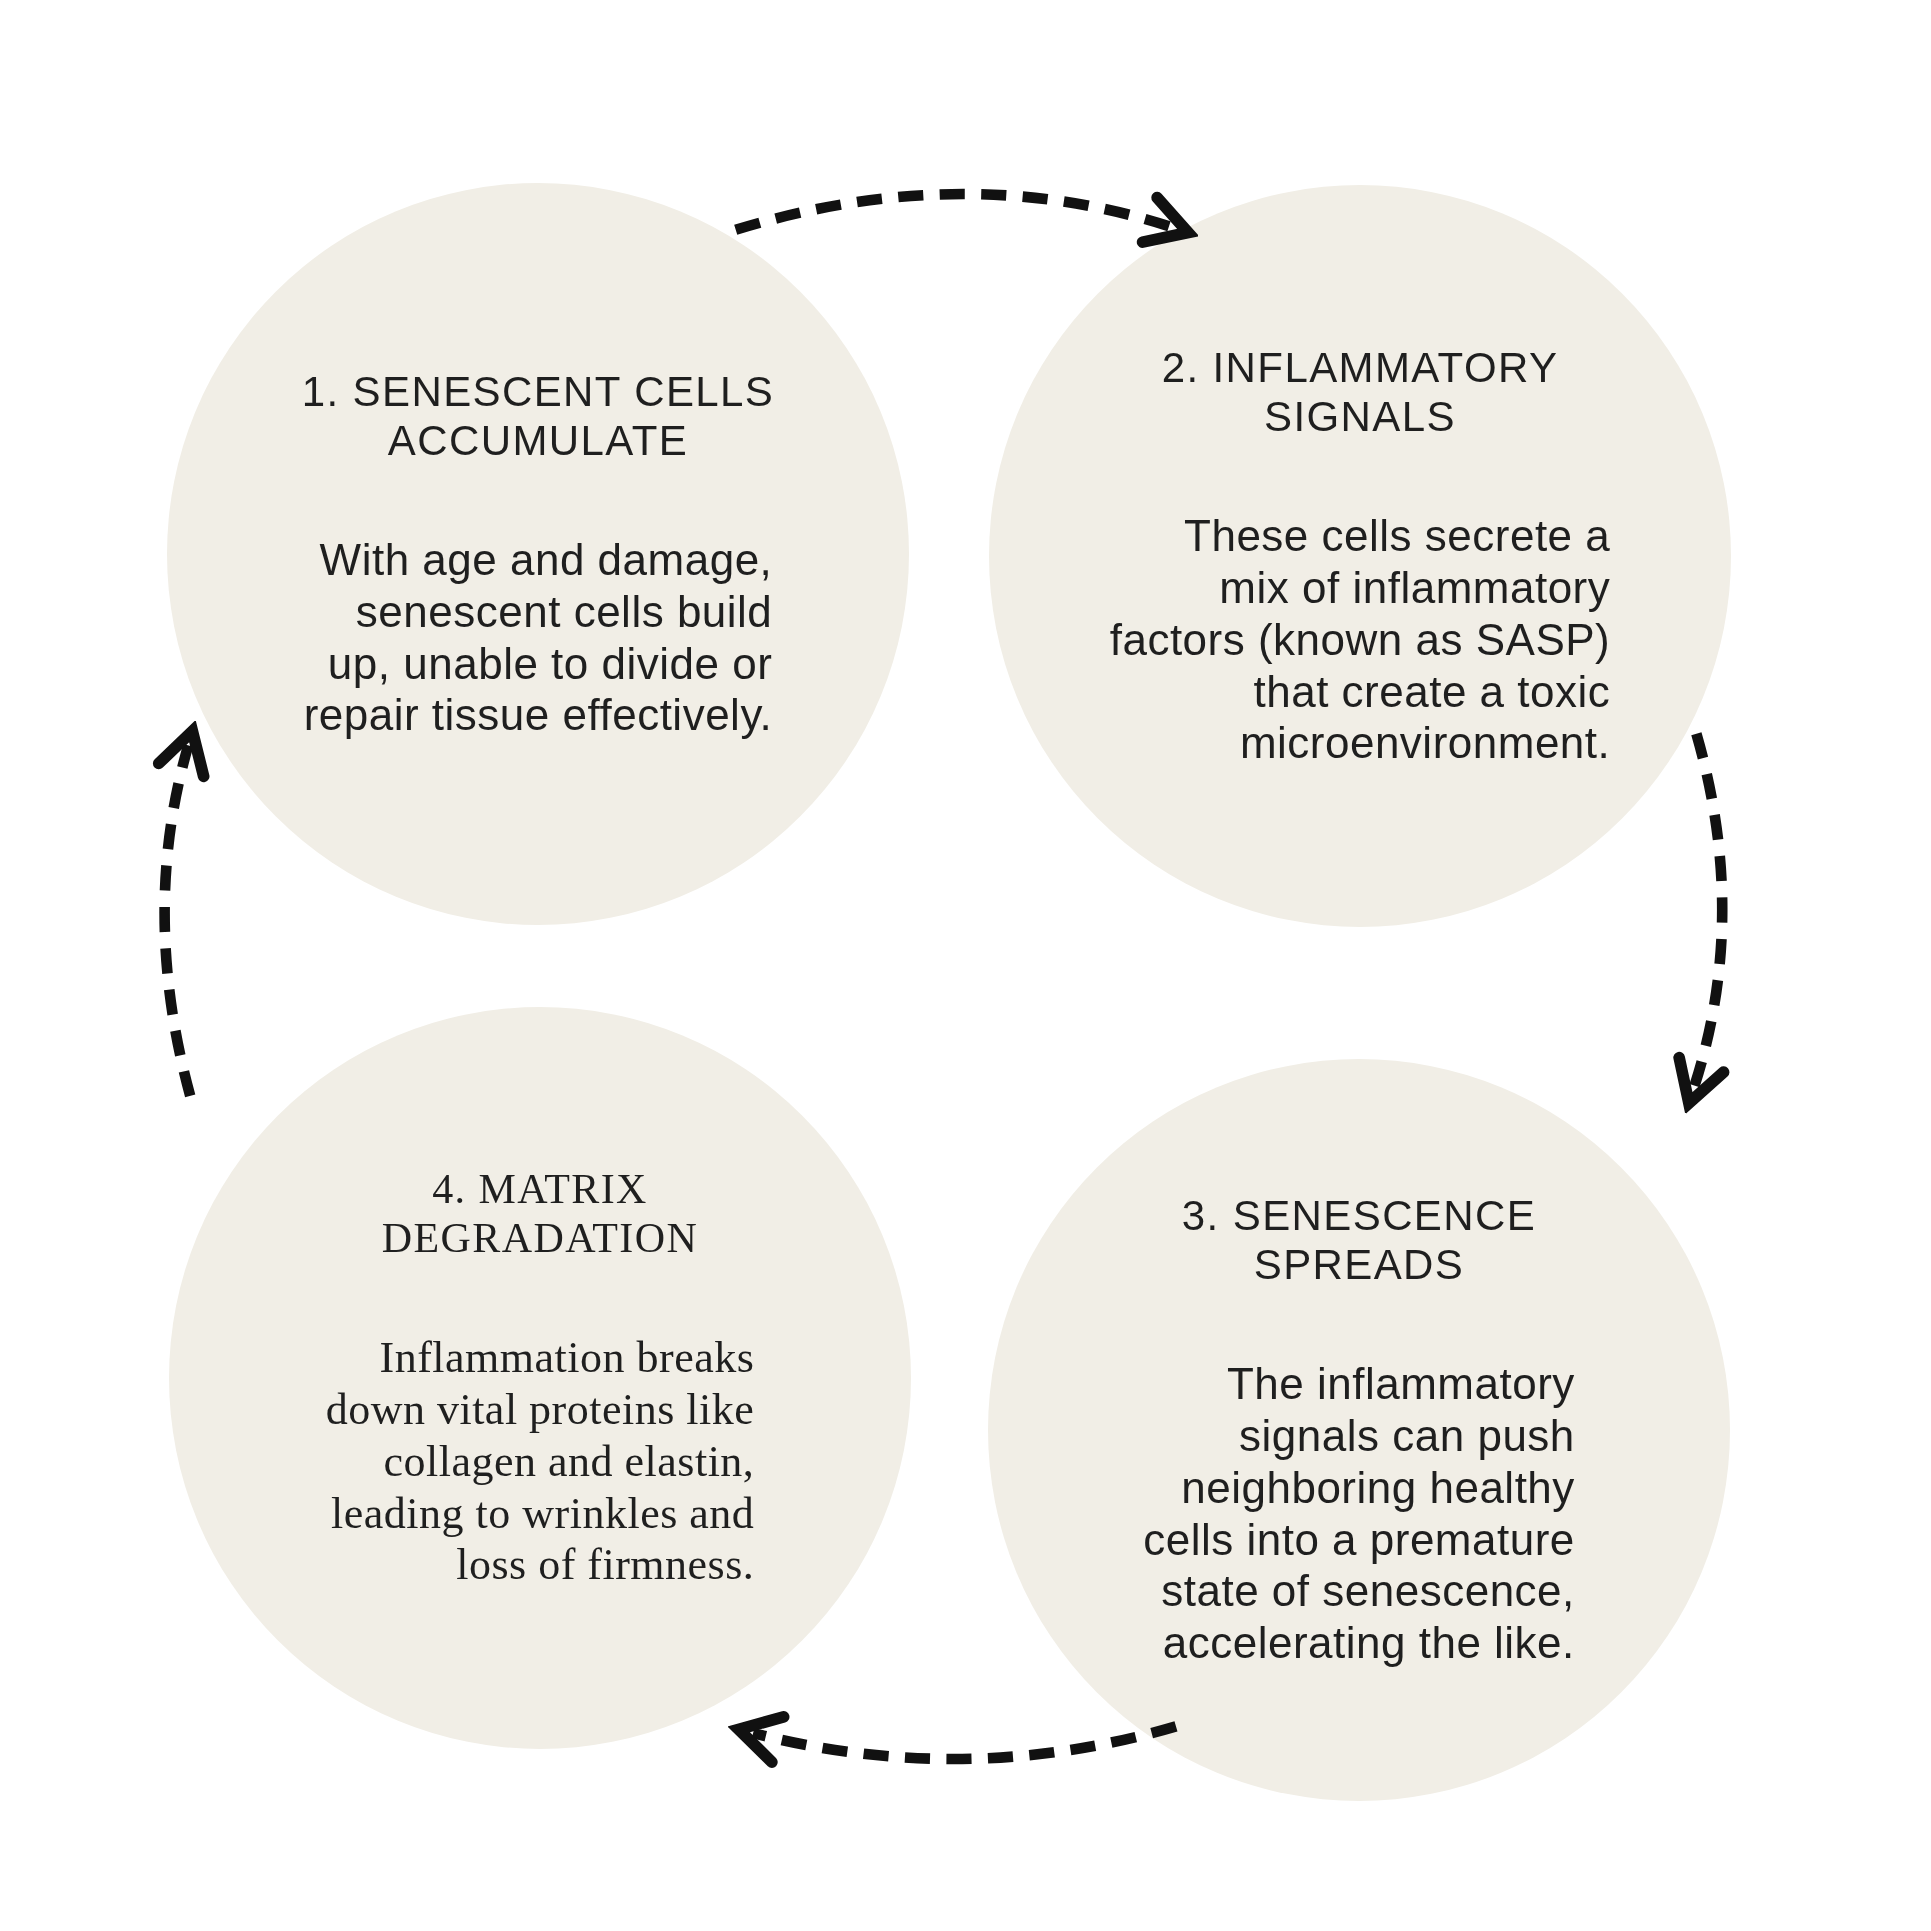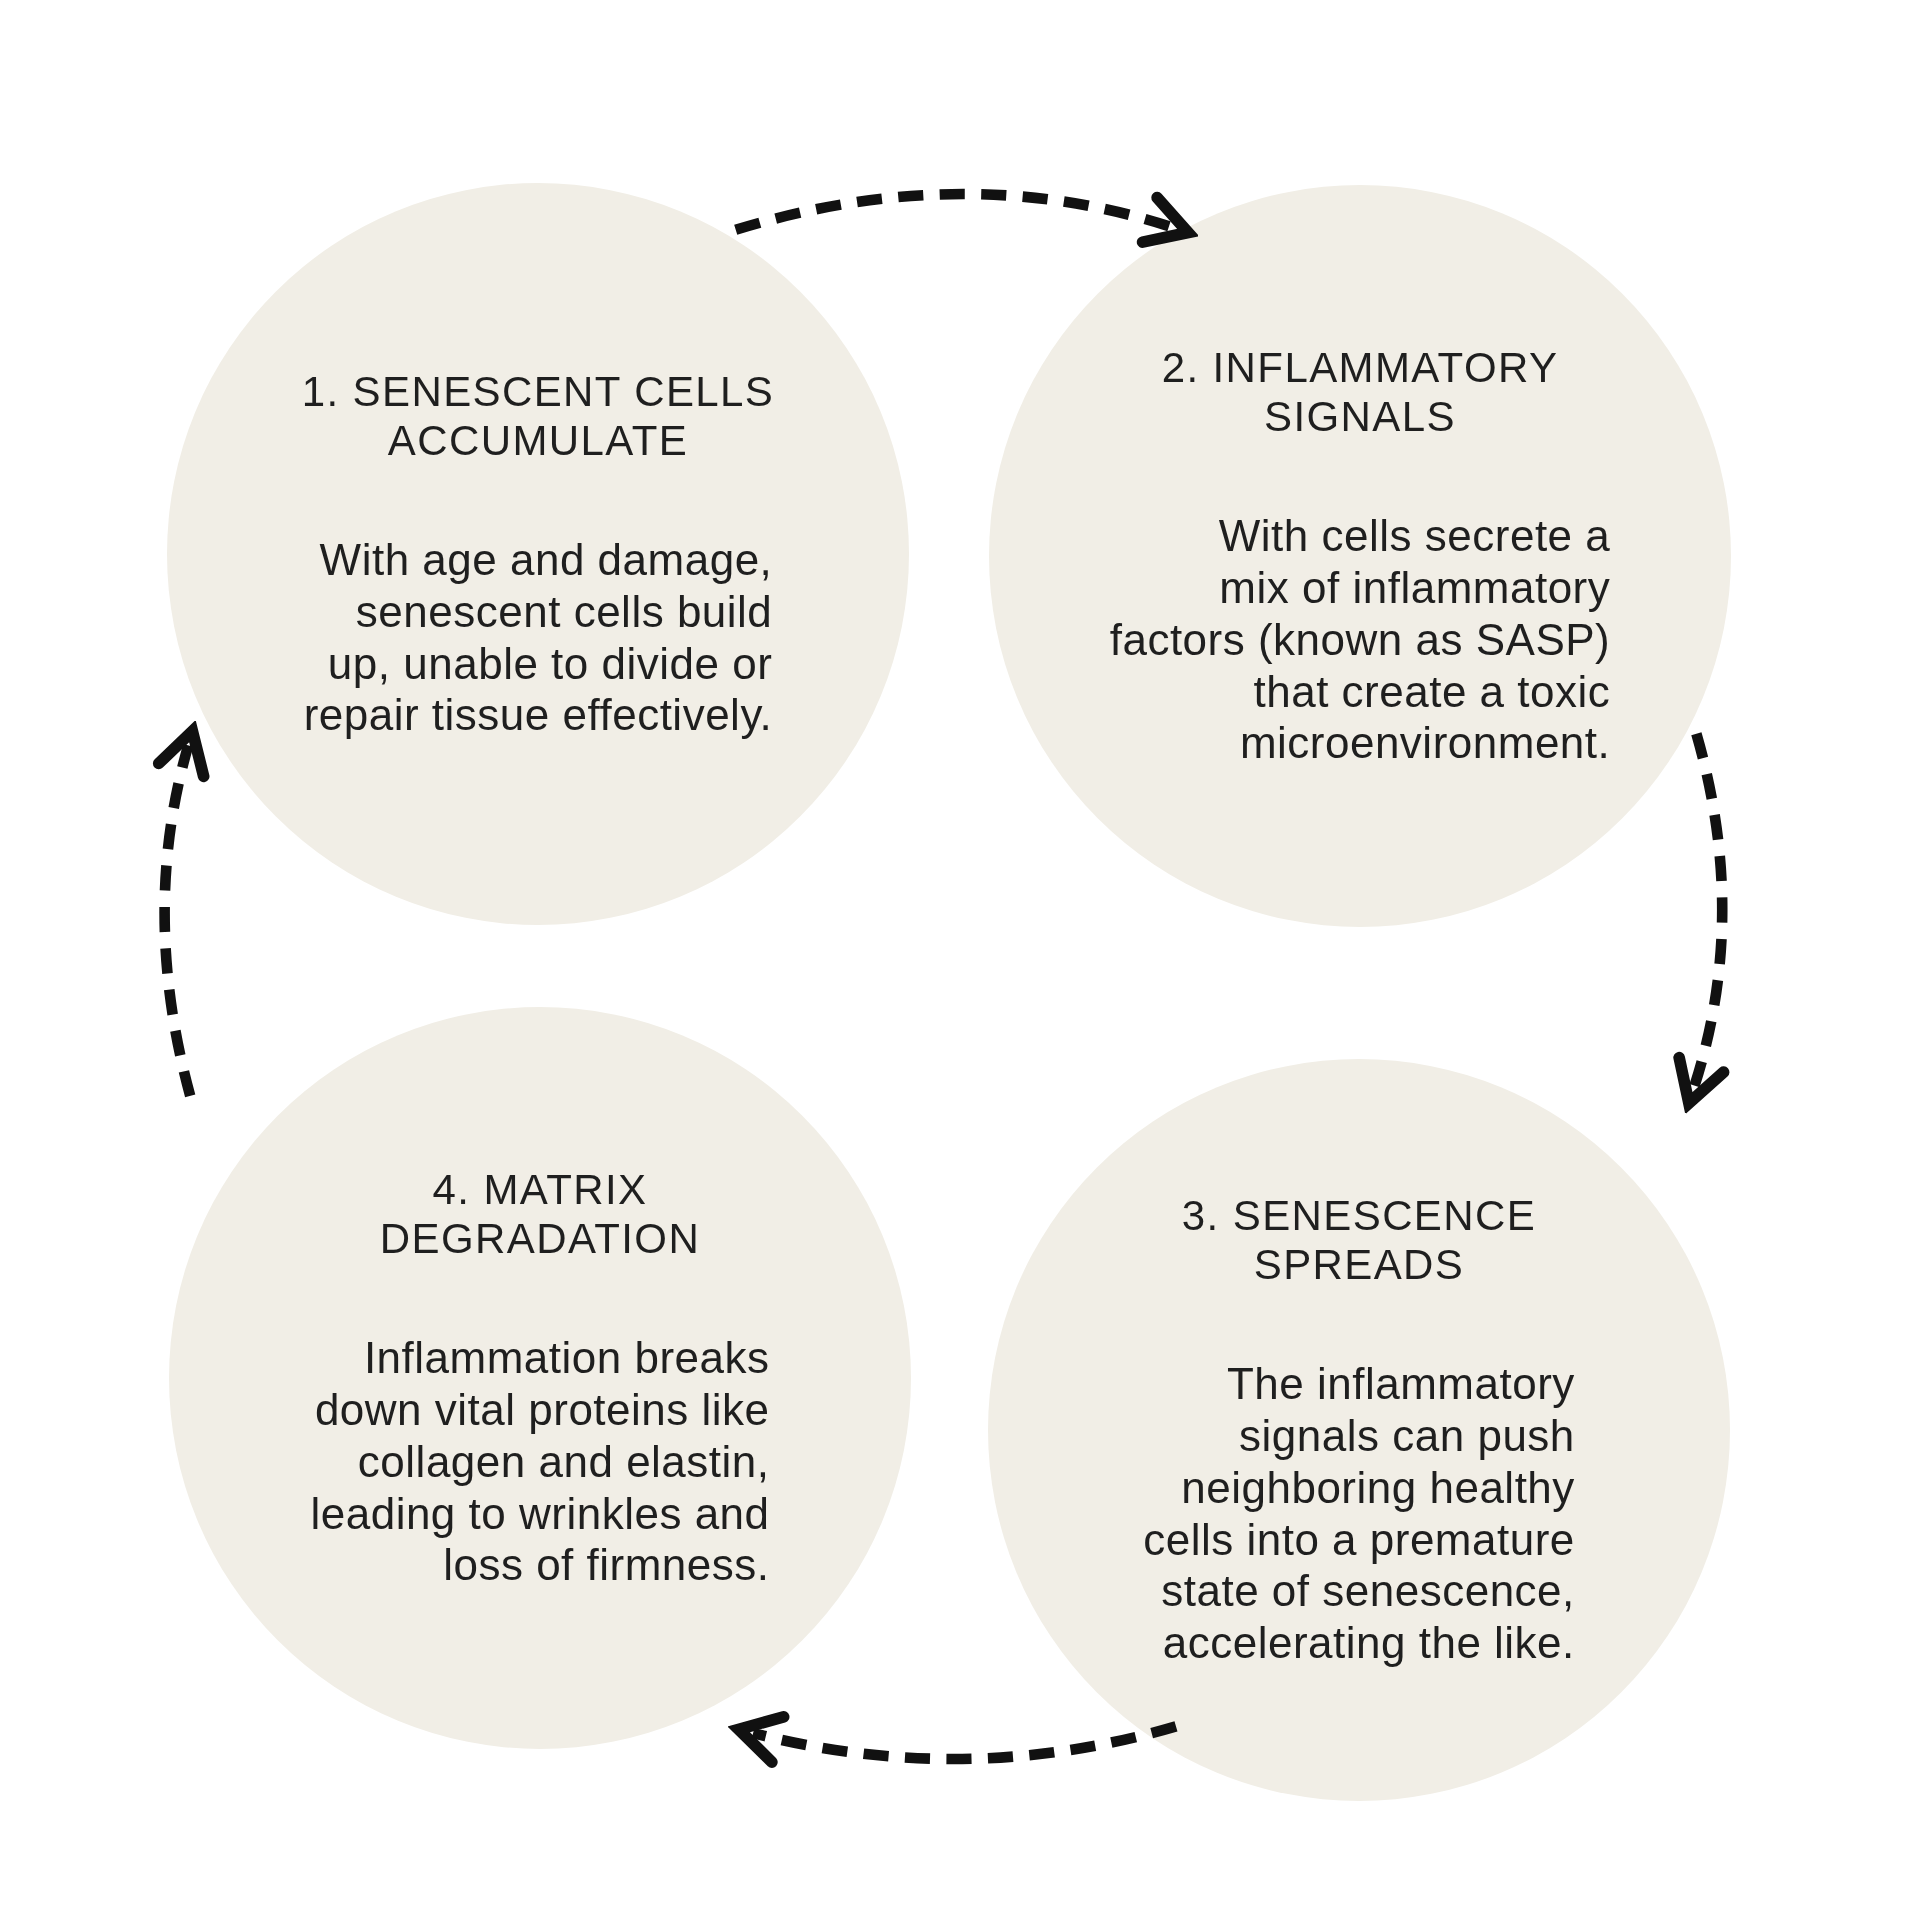--- a/index.html
+++ b/index.html
@@ -27,21 +27,21 @@
     background: #f1eee6;
     display: flex;
     flex-direction: column;
     align-items: center;
     justify-content: center;
     text-align: center;
   }
   .circle.c1 { left: 167px; top: 183px; }
   .circle.c2 { left: 989px; top: 185px; }
   .circle.c3 { left: 988px; top: 1059px; }
-  .circle.c4 { left: 169px; top: 1007px; }
+  .circle.c4 { left: 169px; top: 1007px; font-family: Liberation Serif, serif; }
   .step-title {
     font-size: 42px;
     letter-spacing: 1.4px;
     line-height: 1.18;
     font-weight: 400;
     text-transform: uppercase;
     white-space: pre-line;
     margin: 0 0 68px 0;
   }
   .step-desc {
@@ -77,21 +77,21 @@
 ACCUMULATE</div>
     <div class="step-desc">With age and damage,
 senescent cells build
 up, unable to divide or
 repair tissue effectively.</div>
   </div>
 
   <div class="circle c2">
     <div class="step-title">2. INFLAMMATORY
 SIGNALS</div>
-    <div class="step-desc">With cells secrete a
+    <div class="step-desc">These cells secrete a
 mix of inflammatory
 factors (known as SASP)
 that create a toxic
 microenvironment.</div>
   </div>
 
   <div class="circle c3">
     <div class="step-title">3. SENESCENCE
 SPREADS</div>
     <div class="step-desc">The inflammatory

